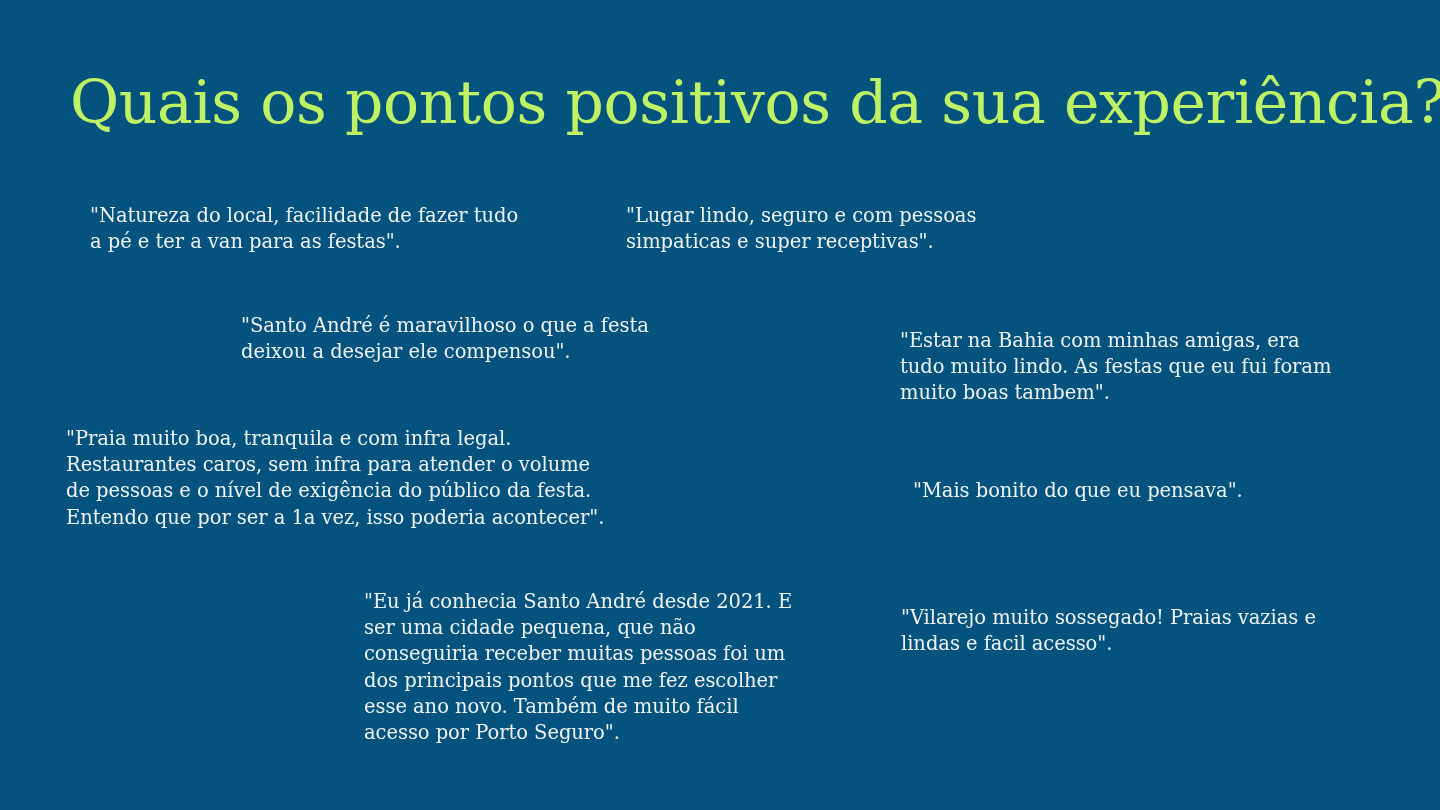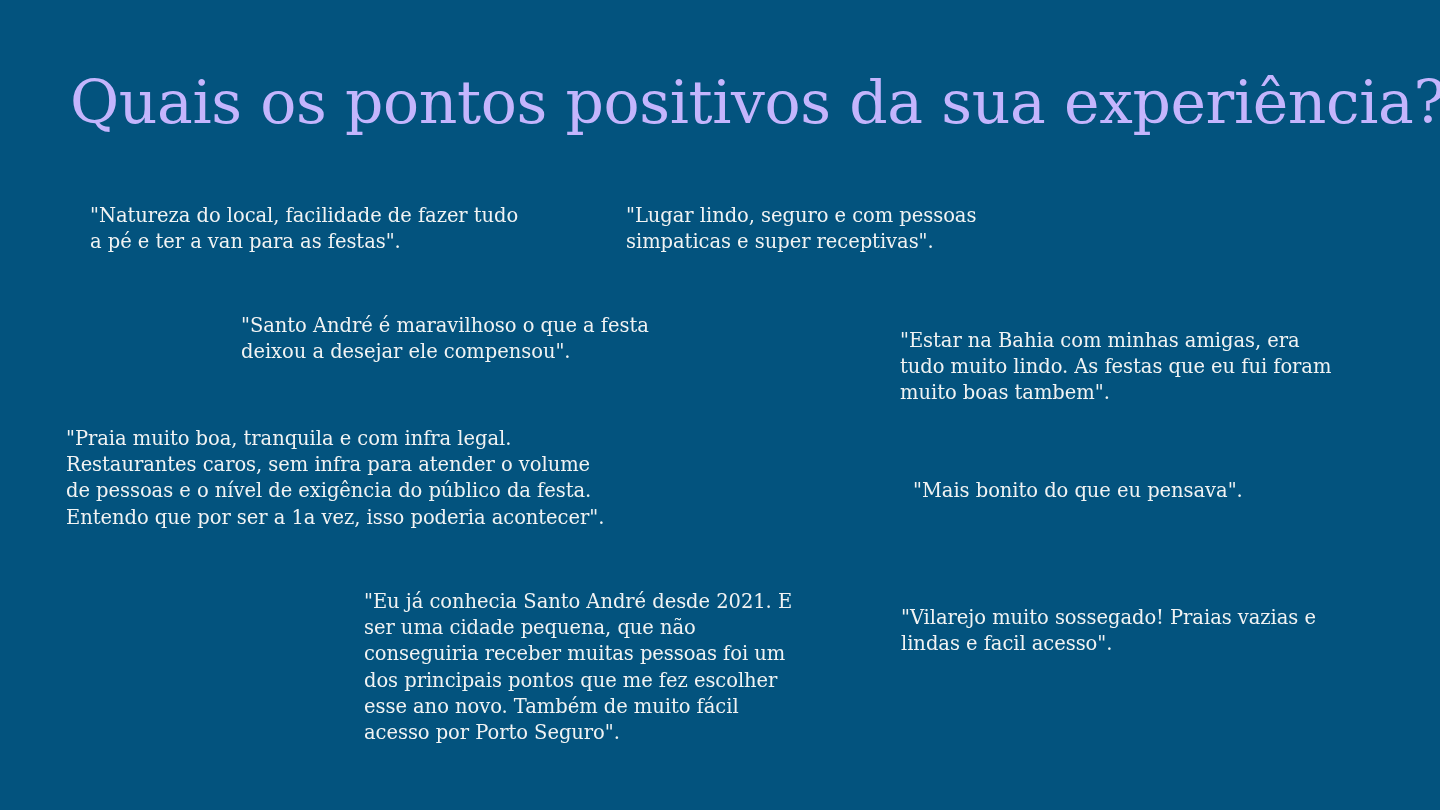--- a/index.html
+++ b/index.html
@@ -59,21 +59,21 @@
   .q-praia        { left: 66px;  top: 426px; width: 600px; }
   .q-mais-bonito  { left: 913px; top: 478px; width: 420px; }
   .q-eu-ja        { left: 364px; top: 589px; width: 460px; }
   .q-vilarejo     { left: 901px; top: 605px; width: 470px; }
 </style>
 </head>
 <body style="background: rgb(3, 83, 126);">
 
 <div class="slide" style="background: rgb(3, 83, 126);">
 
-  <h1 class="slide-title" style="color: #c4b5fd;">Quais os pontos positivos da sua experiência?</h1>
+  <h1 class="slide-title" style="color: #bef264;">Quais os pontos positivos da sua experiência?</h1>
 
   <div class="quote q-natureza" style="color: rgb(241, 243, 243);">"Natureza do local, facilidade de fazer tudo
 a pé e ter a van para as festas".</div>
 
   <div class="quote q-lugar" style="color: rgb(241, 243, 243);">"Lugar lindo, seguro e com pessoas
 simpaticas e super receptivas".</div>
 
   <div class="quote q-santo-andre" style="color: rgb(241, 243, 243);">"Santo André é maravilhoso o que a festa
 deixou a desejar ele compensou".</div>
 

